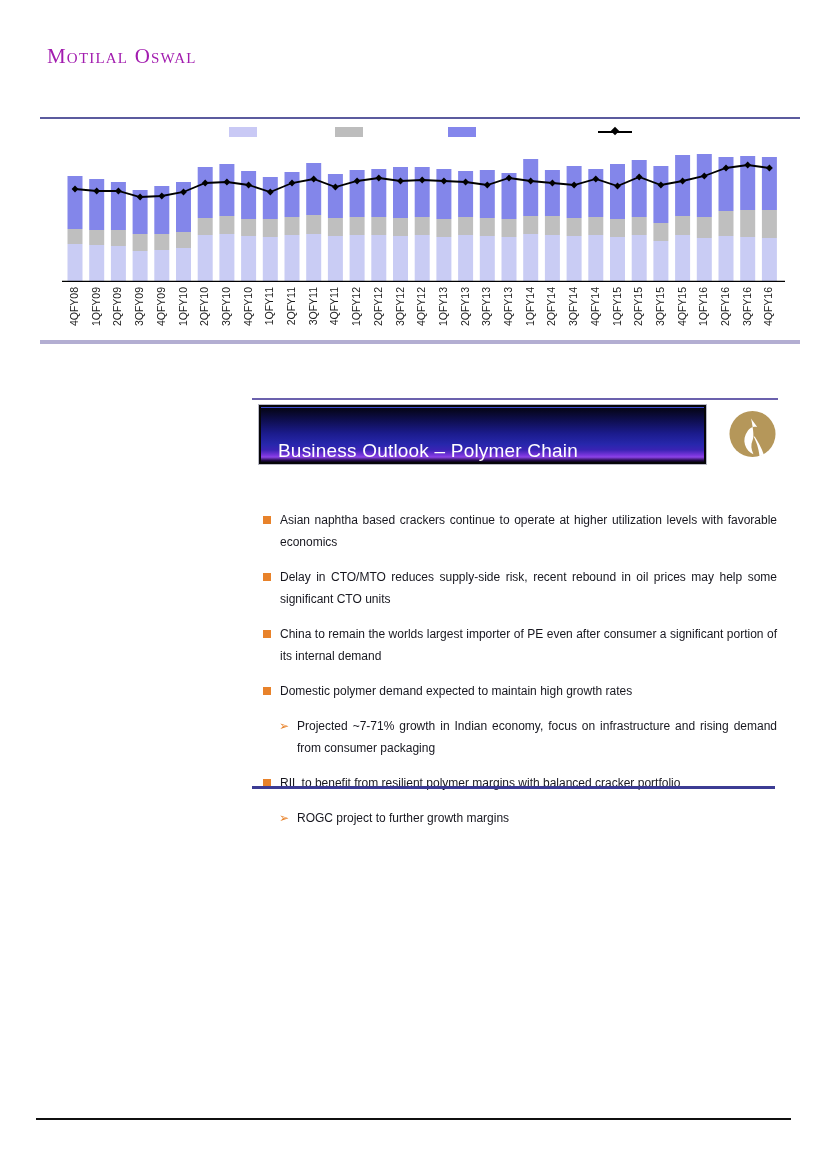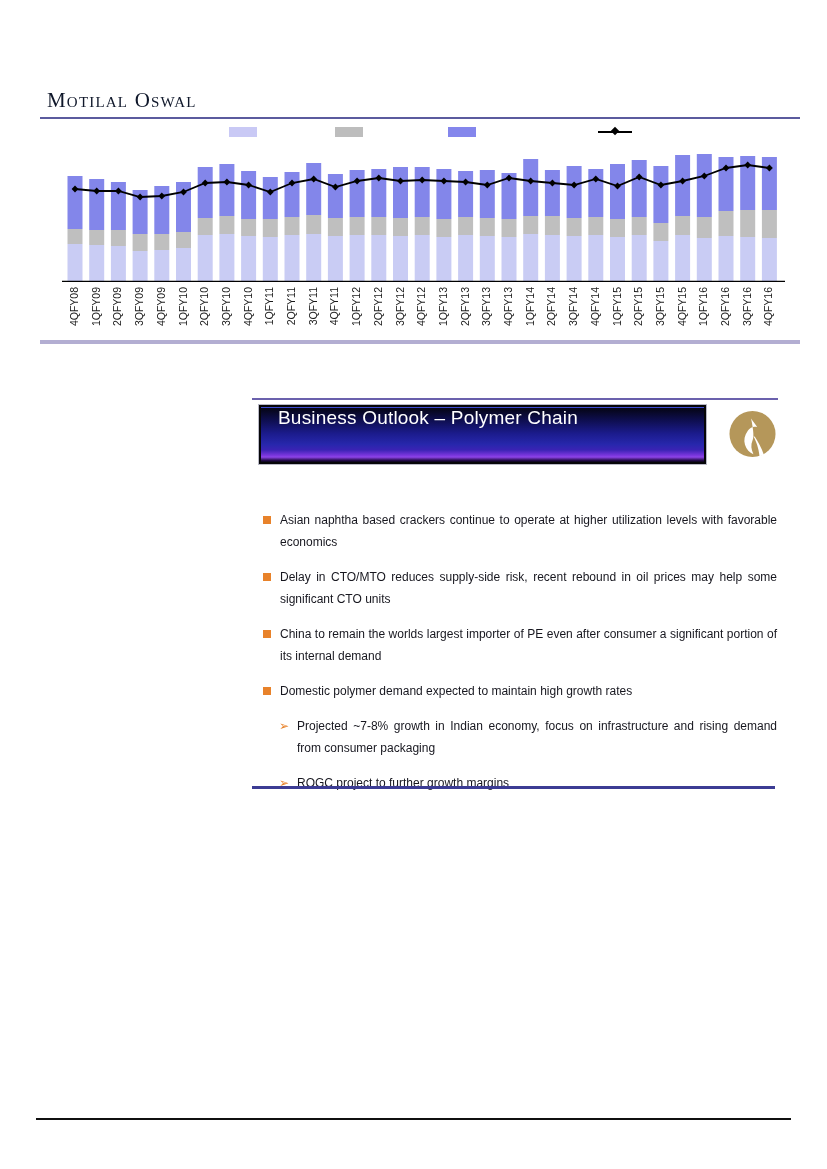--- a/index.html
+++ b/index.html
@@ -1,38 +1,38 @@
 <!DOCTYPE html>
 <html><head>
 <meta charset="utf-8">
 <style>
   html,body{margin:0;padding:0;background:#fff;}
   body{width:827px;height:1169px;position:relative;font-family:"Liberation Sans",sans-serif;overflow:hidden;}
 
   
   .brand{position:absolute;left:47px;top:44px;font-family:"Liberation Serif",serif;
-         font-variant:small-caps;font-size:21px;letter-spacing:1.2px;color:#0f172a;margin-top:44px;}
+         font-variant:small-caps;font-size:21px;letter-spacing:1.2px;color:#a21caf;}
 
   
   .chart-top-rule{position:absolute;left:40px;top:117px;width:760px;height:2px;background:#5b5b9e;}
   .chart-bottom-rule{position:absolute;left:40px;top:340px;width:760px;height:4px;background:#b3aed2;}
   .legend-swatch{position:absolute;top:127px;width:28px;height:10px;}
   .legend-line{position:absolute;top:131px;width:34px;height:2px;background:#000;}
   .legend-diamond{position:absolute;top:128px;width:6px;height:6px;background:#000;transform:rotate(45deg);}
   .plot-svg{position:absolute;left:40px;top:121px;width:760px;height:164px;}
   .xlabel{position:absolute;top:333px;width:46px;height:14px;transform:rotate(-90deg);
           transform-origin:0 0;font-size:10.5px;color:#1a1a1a;white-space:nowrap;text-align:right;
           font-family:"Liberation Sans",sans-serif;}
 
   
   .slide-top-rule{position:absolute;left:252px;top:398px;width:526px;height:2px;background:#6b61ad;}
   .banner{position:absolute;left:259px;top:405px;width:443px;height:55px;border:2px solid #060608;
           box-shadow:0 0 0 1px #b9b9c6, inset 0 1px 0 #3c4bd0;
           background:linear-gradient(180deg,#04040f 0%,#0d0d4a 22%,#1b1b8c 48%,#2727ac 68%,#3a23b4 78%,#7a36dd 88%,#8d44e8 91%,#260b4e 97%,#0a0518 100%);
-          display:flex;align-items:flex-start;}
+          display:flex;align-items:flex-end;}
   .banner-title{color:#ffffff;font-size:19px;padding-left:17px;letter-spacing:.2px;
                 font-family:"Liberation Sans",sans-serif;}
   .ril-logo{position:absolute;left:729px;top:408px;width:47px;height:52px;}
 
   .bullets{position:absolute;left:252px;top:481px;width:525px;color:#17171f;font-size:12px;margin-top:28px;}
   .bullet{position:relative;line-height:22px;margin-bottom:13px;text-align:justify;}
   .bullet.l1{padding-left:28px;}
   .bullet.l1 .marker{position:absolute;left:11px;top:7px;width:8px;height:8px;background:#e8822a;}
   .bullet.l2{padding-left:45px;}
   .bullet.l2 .marker{position:absolute;left:27px;top:0;color:#e8822a;font-size:12px;}
@@ -237,19 +237,20 @@
   <circle cx="50" cy="55" r="49" fill="#b5975a"></circle>
   <path fill="#ffffff" d="M47 22 C52 30 56 34 60 40 C50 38 44 42 40 48 C33 58 31 68 34 78 C37 88 44 95 52 98 C47 88 46 78 50 69 C53 62 53 52 47 22 Z"></path>
   <path fill="#ffffff" d="M52 60 C58 72 63 84 65 103 L74 99 C70 85 61 71 55 61 Z"></path>
 </svg>
 
 <div class="bullets">
     <div class="bullet l1"><span class="marker"></span><span>Asian naphtha based crackers continue to operate at higher utilization levels with favorable economics</span></div>
     <div class="bullet l1"><span class="marker"></span><span>Delay in CTO/MTO reduces supply-side risk, recent rebound in oil prices may help some significant CTO units</span></div>
     <div class="bullet l1"><span class="marker"></span><span>China to remain the worlds largest importer of PE even after consumer a significant portion of its internal demand</span></div>
     <div class="bullet l1"><span class="marker"></span><span>Domestic polymer demand expected to maintain high growth rates</span></div>
-    <div class="bullet l2"><span class="marker">➢</span><span>Projected ~7-8% growth in Indian economy, focus on infrastructure and rising demand from consumer packaging</span></div>
+    <div class="bullet l2"><span class="marker">➢</span><span>Projected ~7-71% growth in Indian economy, focus on infrastructure and rising demand from consumer packaging</span></div>
+    <div class="bullet l1"><span class="marker"></span><span>RIL to benefit from resilient polymer margins with balanced cracker portfolio</span></div>
     <div class="bullet l2"><span class="marker">➢</span><span>ROGC project to further growth margins</span></div>
   </div>
 
 <div class="slide-bottom-rule"></div>
 
 <div class="footer-rule"></div>
 
 </body></html>

